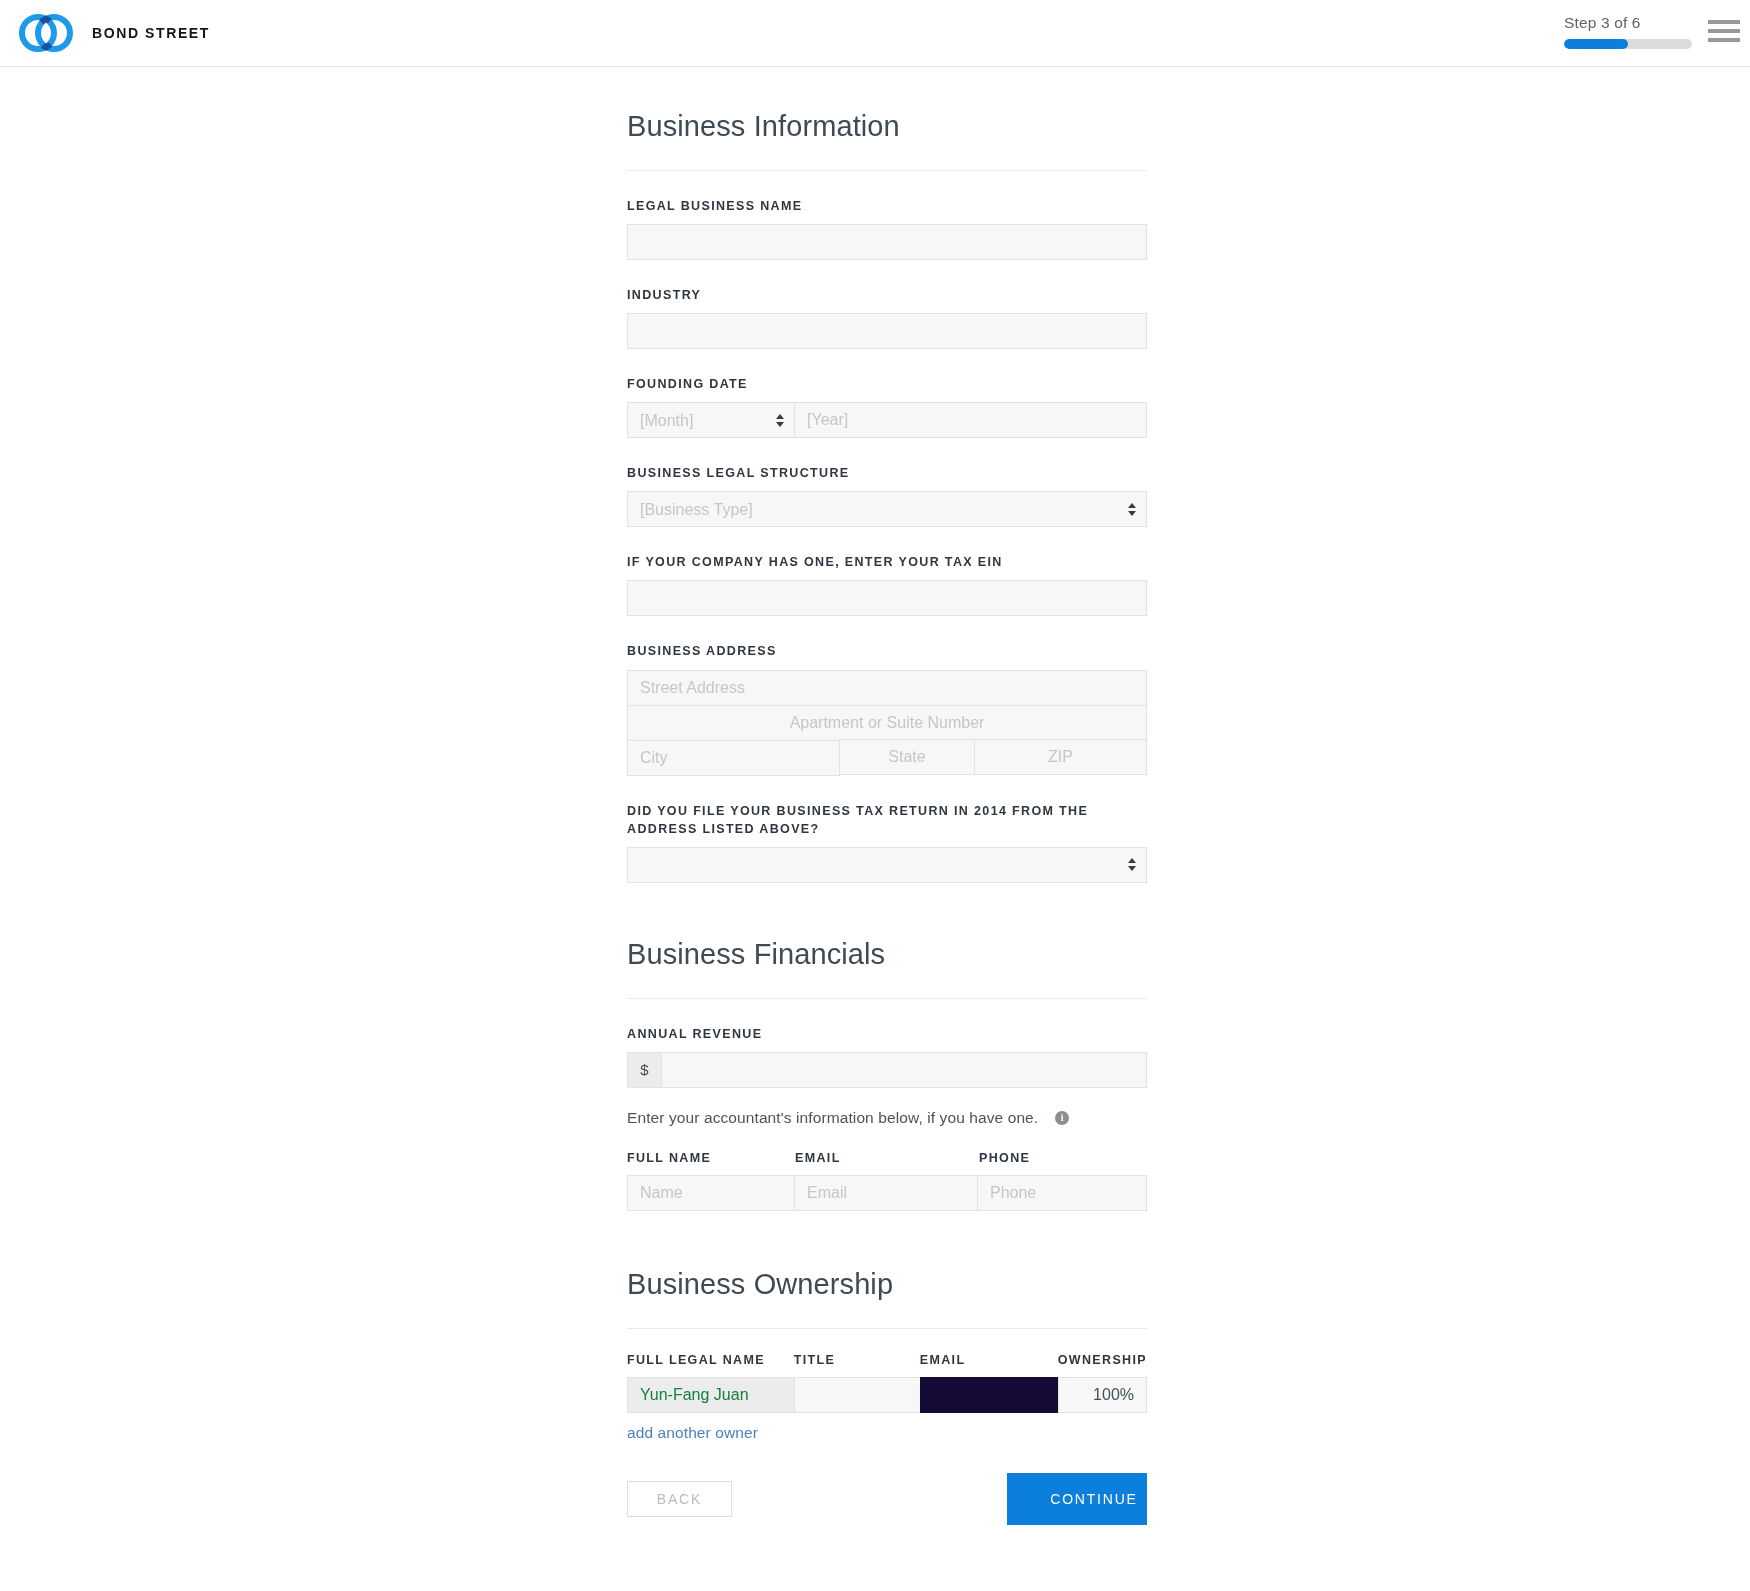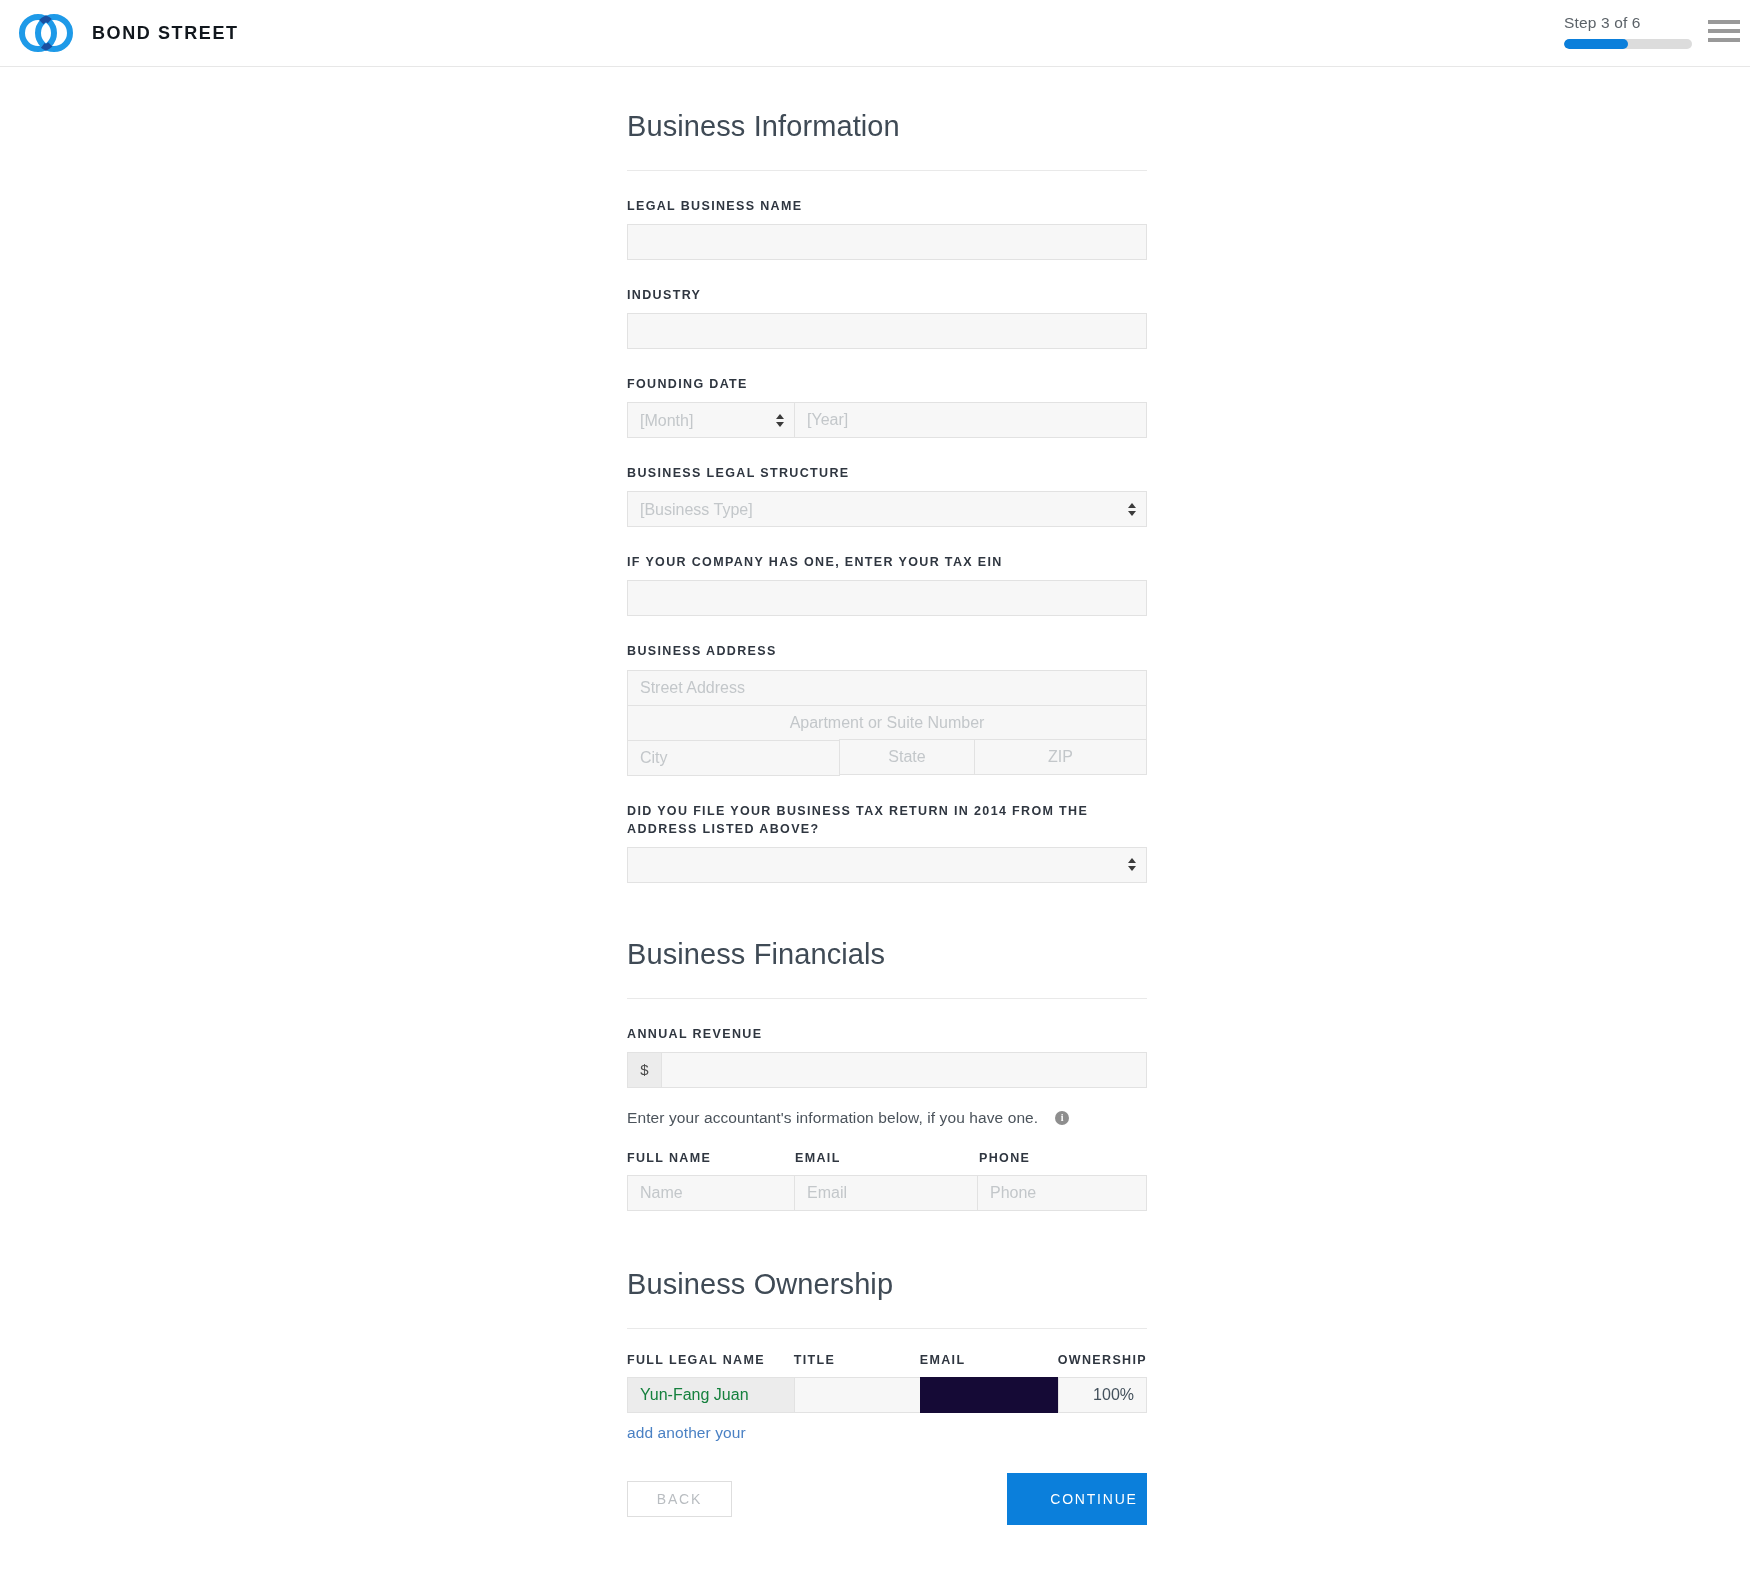--- a/index.html
+++ b/index.html
@@ -18,21 +18,21 @@
     position: relative;
     height: 67px;
     border-bottom: 1px solid #e7e7e7;
     display: flex;
     align-items: center;
     padding: 0 0 0 18px;
   }
   .brand { display: flex; align-items: center; gap: 16px; }
   .logo-mark { width: 58px; height: 44px; display: block; }
   .brand-name {
-    font-size: 18px;
+    font-size: 14px;
     font-weight: bold;
     letter-spacing: 1.6px;
     color: #11171d;
   }
   .header-right {
     position: absolute;
     right: 58px;
     top: 14px;
     width: 128px;
     text-align: left;
@@ -413,21 +413,21 @@
       <span class="fld-label own-email">EMAIL</span>
       <span class="fld-label own-pct" style="text-align:right">OWNERSHIP</span>
     </div>
     <div class="row">
       <input class="inp own-name filled" type="text" value="Yun-Fang Juan" style="">
       <input class="inp own-title" type="text" value="" style="">
       <input class="inp own-email redacted" type="text" value="" style="background: rgb(21, 10, 54); border-color: rgb(21, 10, 54); color: rgb(21, 10, 54);">
       <input class="inp own-pct pct" type="text" value="100%" style="">
     </div>
 
-    <a class="add-owner-link">add another your</a>
+    <a class="add-owner-link">add another owner</a>
 
     <div class="actions">
       <button class="btn btn-back">BACK</button>
       <button class="btn btn-continue">CONTINUE</button>
     </div>
 
   </div>
 </div>
 
 </body></html>

